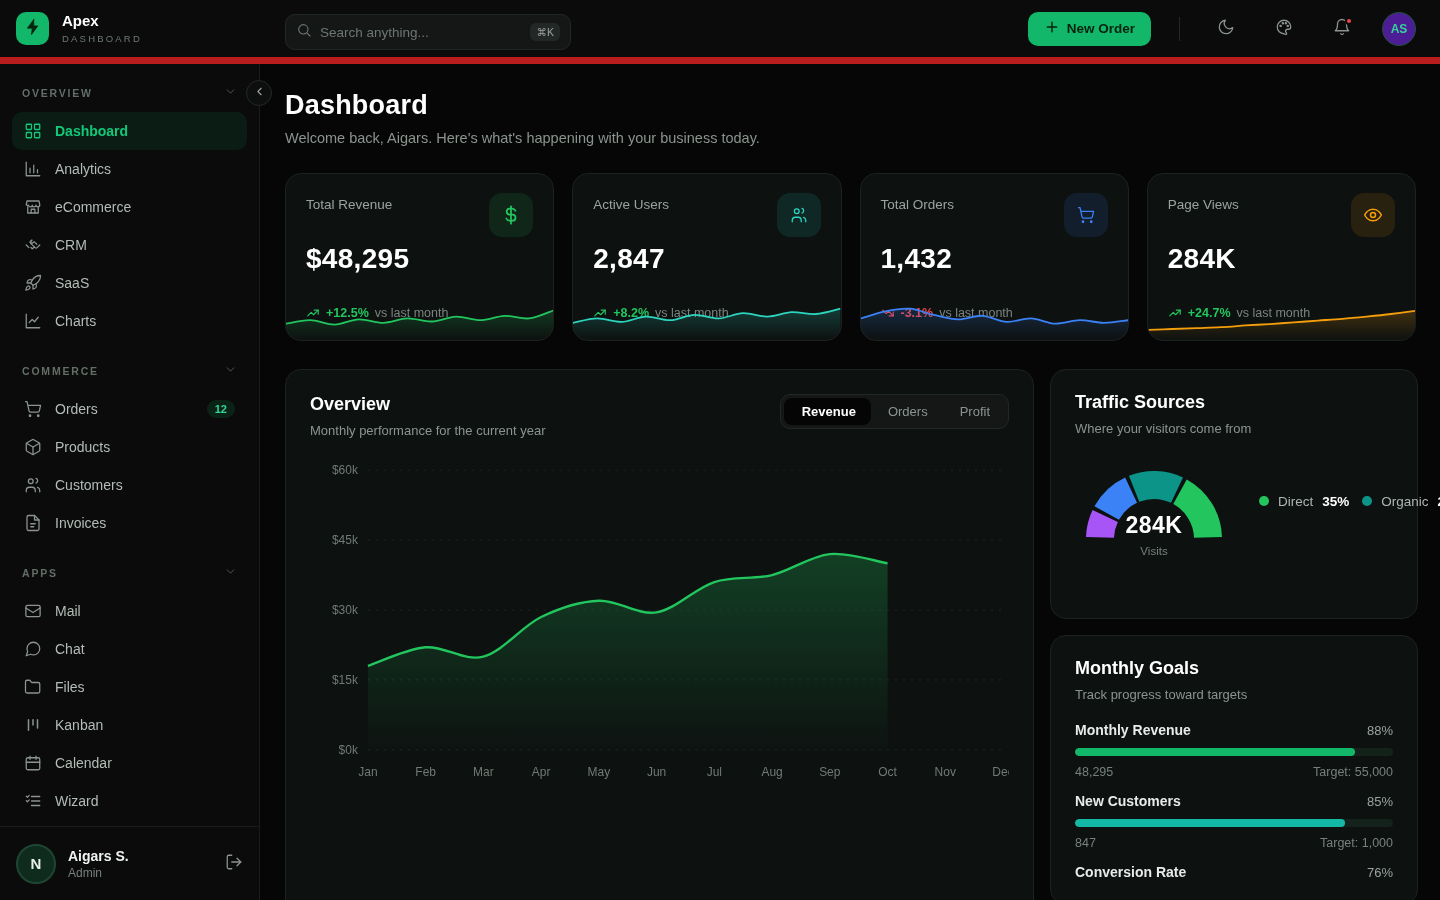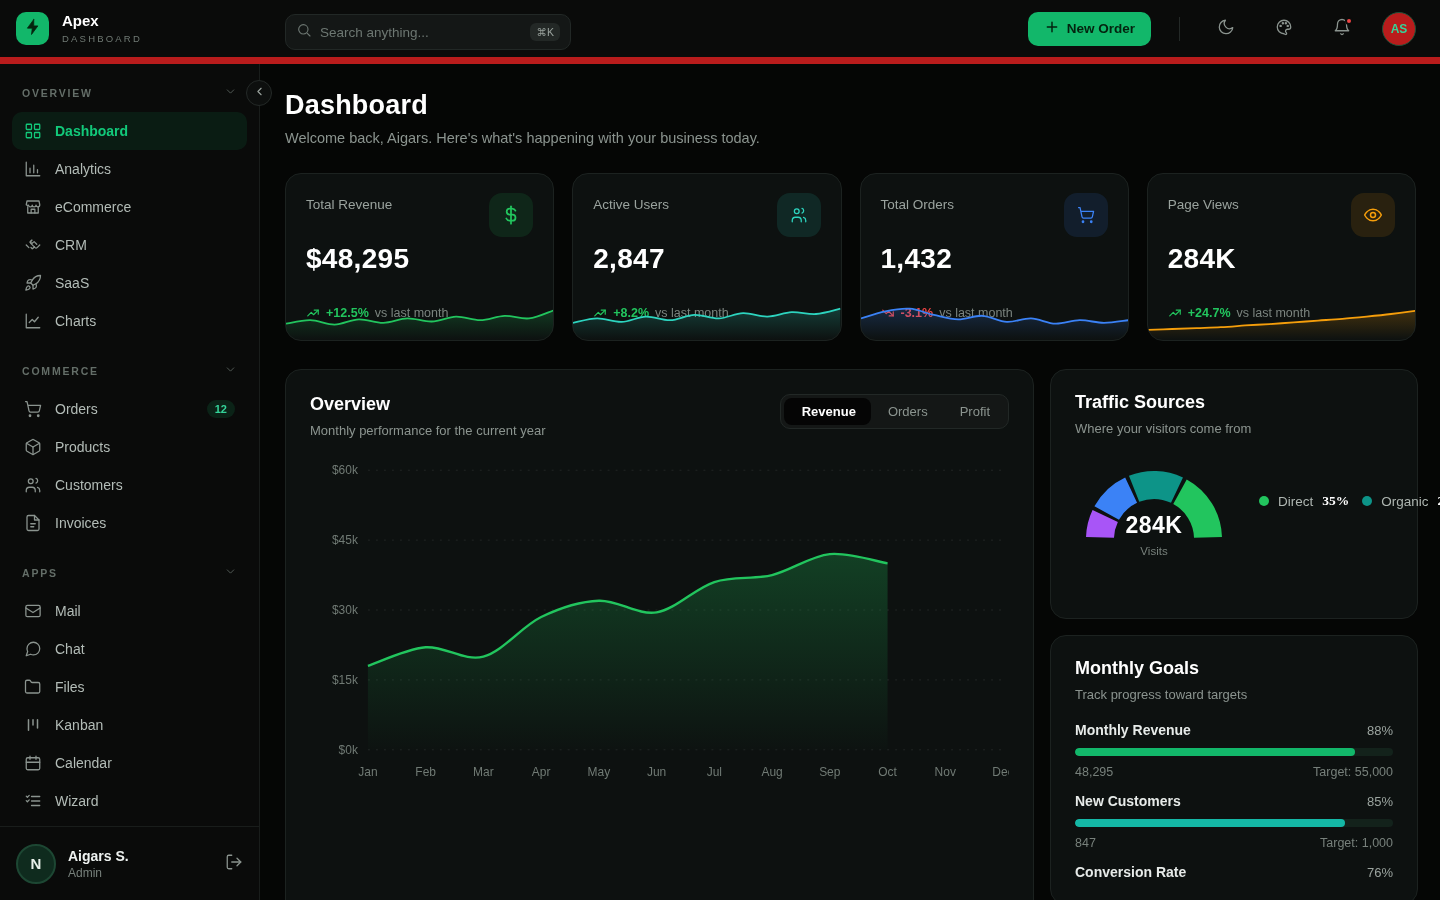--- a/index.html
+++ b/index.html
@@ -15,21 +15,21 @@
   .brand-sub { font-size:9.5px; letter-spacing:2.2px; color:#707a74; margin-top:3px; }
   .search-wrap { position:absolute; left:285px; top:14px; width:286px; height:36px; background:#141716; border:1px solid #222826; border-radius:10px; display:flex; align-items:center; padding:0 10px; gap:8px; color:#6d7772; }
   .search-wrap input { flex:1; background:transparent; border:none; outline:none; color:#cfd6d2; font-size:13.5px; font-family:inherit; }
   .search-wrap input::placeholder { color:#6d7772; }
   .kbd { background:#232826; color:#9aa39e; font-size:10.5px; border-radius:6px; padding:3px 6px; }
   .topbar-right { margin-left:auto; display:flex; align-items:center; gap:22px; padding-right:24px; }
   .btn-primary { display:flex; align-items:center; gap:7px; background:#12b76a; color:#04230f; border:none; border-radius:10px; height:34px; padding:0 16px; font-size:13.5px; font-weight:700; }
   .top-divider { width:1px; height:24px; background:#242927; margin:0 6px; }
   .icon-btn { width:36px; height:36px; border-radius:10px; background:transparent; border:none; color:#8b948f; display:flex; align-items:center; justify-content:center; position:relative; }
   .icon-btn .dot { position:absolute; top:6px; right:7px; width:8px; height:8px; border-radius:50%; background:#ef4444; border:2px solid #0a0b0a; }
-  .avatar { width:34px; height:34px; border-radius:50%; background:#b91c1c; border:1px solid #1f5038; color:#34d399; font-size:12px; font-weight:700; display:flex; align-items:center; justify-content:center; }
+  .avatar { width:34px; height:34px; border-radius:50%; background:#4c1d95; border:1px solid #1f5038; color:#34d399; font-size:12px; font-weight:700; display:flex; align-items:center; justify-content:center; }
 
   
   .shell { display:flex; height:836px; }
   .sidebar { width:260px; background:#0a0b0a; border-right:1px solid #191d1b; display:flex; flex-direction:column; position:relative; }
   .collapse-btn { position:absolute; right:-13px; top:16px; width:26px; height:26px; border-radius:50%; background:#0d0f0e; border:1px solid #242927; color:#9aa39e; display:flex; align-items:center; justify-content:center; z-index:6; }
   .nav { flex:1; overflow:hidden; padding:20px 12px 0; }
   .section-head { display:flex; align-items:center; justify-content:space-between; padding:0 10px; margin:22px 0 10px; }
   .section-head:first-child { margin-top:0; }
   .section-label { font-size:10.5px; letter-spacing:1.8px; color:#646e68; font-weight:700; }
   .section-head .chev { color:#565f5a; }
@@ -76,21 +76,21 @@
   .traffic-card { padding:22px 24px; height:250px; }
   .traffic-body { display:flex; align-items:center; gap:26px; margin-top:20px; }
   .gauge-wrap { position:relative; width:158px; flex:none; }
   .gauge-center { position:absolute; left:0; right:0; top:56px; text-align:center; }
   .gauge-value { font-size:23px; font-weight:700; color:#fff; letter-spacing:.5px; }
   .gauge-label { font-size:11.5px; color:#77807b; margin-top:6px; }
   .legend { flex:1; display:flex; gap:13px; }
   .legend-row { display:flex; align-items:center; gap:9px; }
   .legend-dot { width:10px; height:10px; border-radius:50%; flex:none; }
   .legend-label { font-size:13.5px; color:#aeb6b1; }
-  .legend-pct { margin-left:auto; font-size:13.5px; font-weight:700; color:#fff;font-family:Liberation Serif, serif; }
+  .legend-pct { margin-left:auto; font-size:13.5px; font-weight:700; color:#fff; }
 
   .goals-card { padding:22px 24px 24px; }
   .goals-list { display:flex; flex-direction:column; gap:14px; margin-top:20px; }
   .goal-head { display:flex; justify-content:space-between; align-items:baseline; }
   .goal-label { font-size:14px; font-weight:600; color:#e7ebe9; }
   .goal-pct { font-size:13px; color:#9aa39e; }
   .goal-bar { height:8px; border-radius:999px; background:#13221b; margin-top:10px; overflow:hidden; }
   .goal-fill { height:100%; border-radius:999px; }
   .goal-meta { display:flex; justify-content:space-between; margin-top:9px; font-size:12.5px; color:#77807b; }
 </style>

